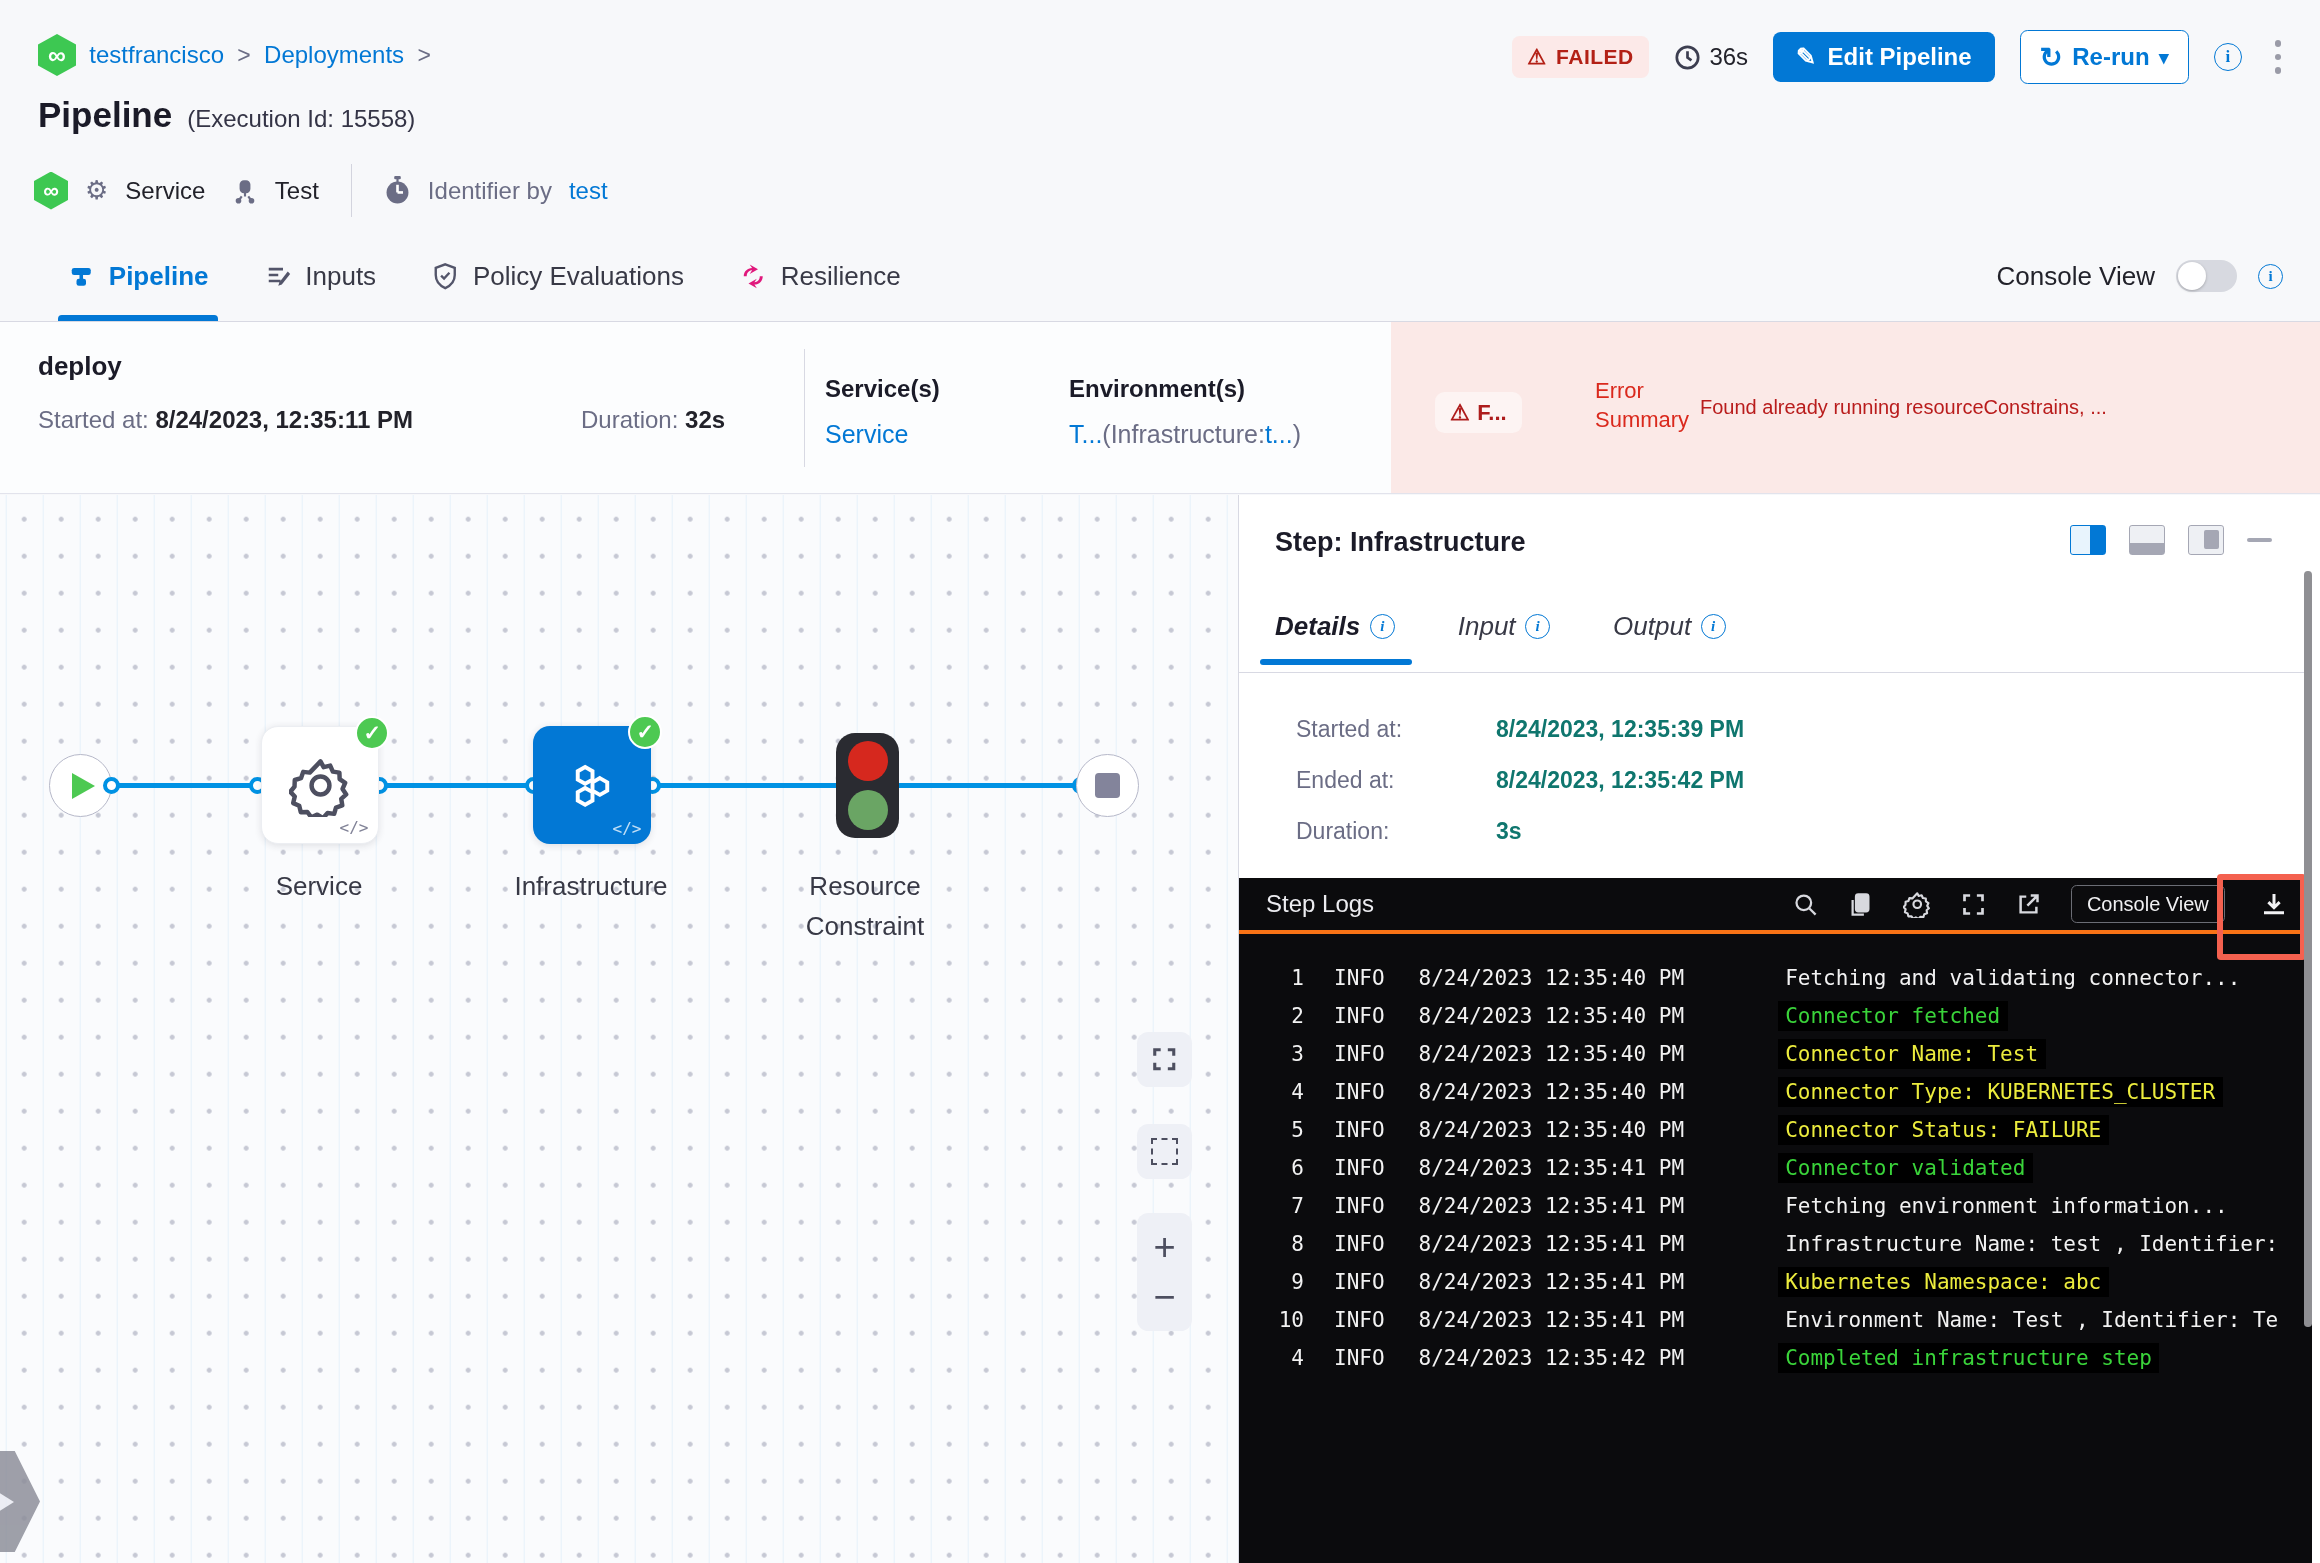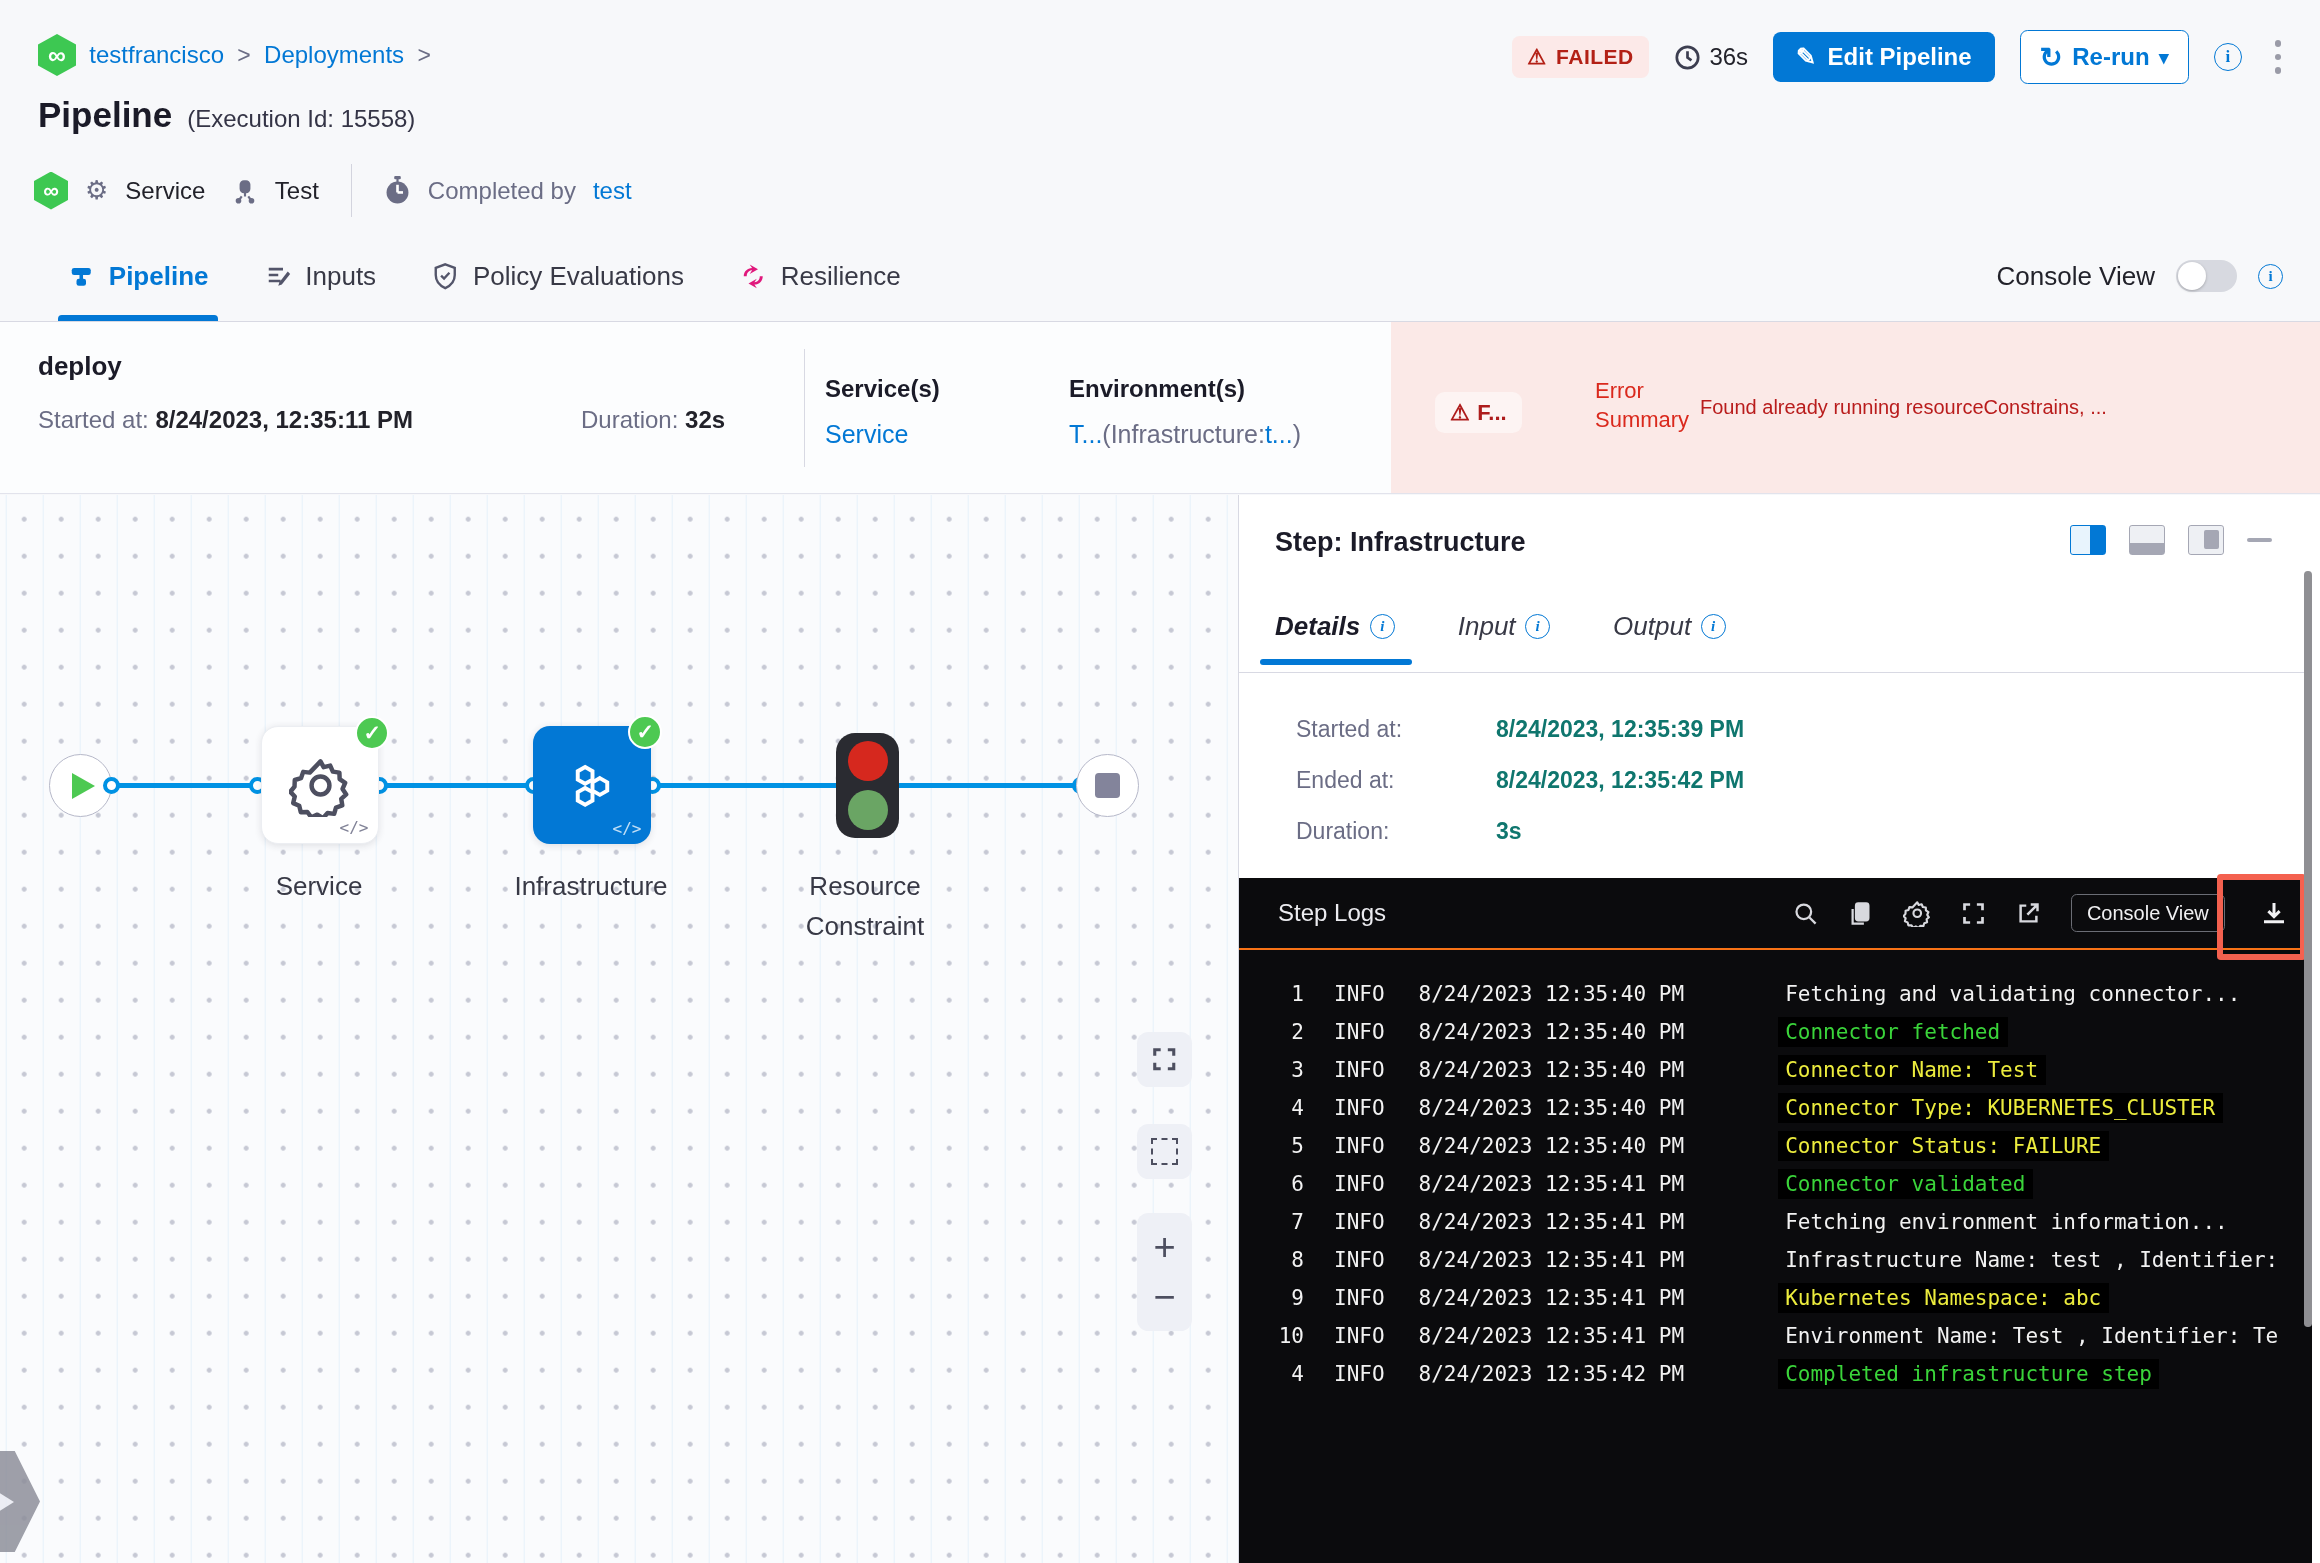--- a/index.html
+++ b/index.html
@@ -116,21 +116,21 @@
   .ptabs-divider { position:absolute; left:0; top:177px; width:100%; height:1px; background:#d8d9e3; }
   .detail-rows { position:absolute; left:57px; top:221px; display:flex; flex-direction:column; gap:24px; font-size:23px; }
   .drow { display:flex; }
   .drow .dl { width:200px; color:#6b6d85; }
   .drow .dv { color:#0f766e; font-weight:bold; }
   .pscroll { position:absolute; right:7.6px; top:76px; width:8.6px; height:756px; background:#8f8f93; border-radius:3.8px; }
   .pgutter { position:absolute; right:0; top:0; width:7.6px; height:100%; background:#fff; }
 
   
   .logs { position:absolute; left:0; top:383px; width:1073px; height:686px; background:#0b0b0d; }
-  .logs-head { height:72px; display:flex; align-items:center; border-bottom:2px solid #f97316; position:relative;padding-left:12px; }
+  .logs-head { height:56px; display:flex; align-items:center; border-bottom:4px solid #f97316; position:relative; }
   .logs-title { margin-left:27px; font-size:24px; color:#ececf0; }
   .log-tools { position:absolute; right:23px; display:flex; align-items:center; gap:28.5px; }
   .ltool { color:#d8d9de; display:flex; align-items:center; cursor:pointer; }
   .cv-chip { border:1px solid #6b6d75; border-radius:5.7px; padding:6.7px 15px; color:#f0f0f2; font-size:20px; cursor:pointer; }
   .dl-highlight { position:absolute; right:5.7px; top:-3.8px; width:89px; height:86px; border:6.7px solid #f4614f; border-radius:3.8px; pointer-events:none; }
   .log-lines { padding-top:25px; font-family:"DejaVu Sans Mono",monospace; font-size:21px; overflow:hidden; }
   .lrow { height:38px; display:flex; align-items:center; white-space:pre; color:#f2f2f2; }
   .lrow .ln { width:44px; margin-left:21px; text-align:right; }
   .lrow .lv { margin-left:30px; }
   .lrow .ts { margin-left:34px; width:291px; }
@@ -176,21 +176,21 @@
       <span class="meta-div"></span>
       <span class="meta-ic">
         <svg width="27" height="28.5" viewBox="0 0 24 26" fill="#6b6d85">
           <rect x="9" y="0" width="6" height="3" rx="1"></rect>
             <rect x="11" y="2" width="2" height="4"></rect>
           <circle cx="12" cy="15" r="10"></circle>
             <path d="M12 15 L12 8" stroke="#fff" stroke-width="2.4"></path>
             <path d="M12 15 L17 15" stroke="#fff" stroke-width="2.4"></path>
         </svg>
       </span>
-      <span class="muted">Completed by</span>
+      <span class="muted">Identifier by</span>
       <span class="linkblue">test</span>
     </div>
 
     <div class="header-right">
       <span class="failed-badge">
         <span>⚠</span>
         <span>FAILED</span>
       </span>
       <span class="clockwrap">
         <svg width="27" height="27" viewBox="0 0 24 24" fill="none" stroke="#3c3e50" stroke-width="2.4">

